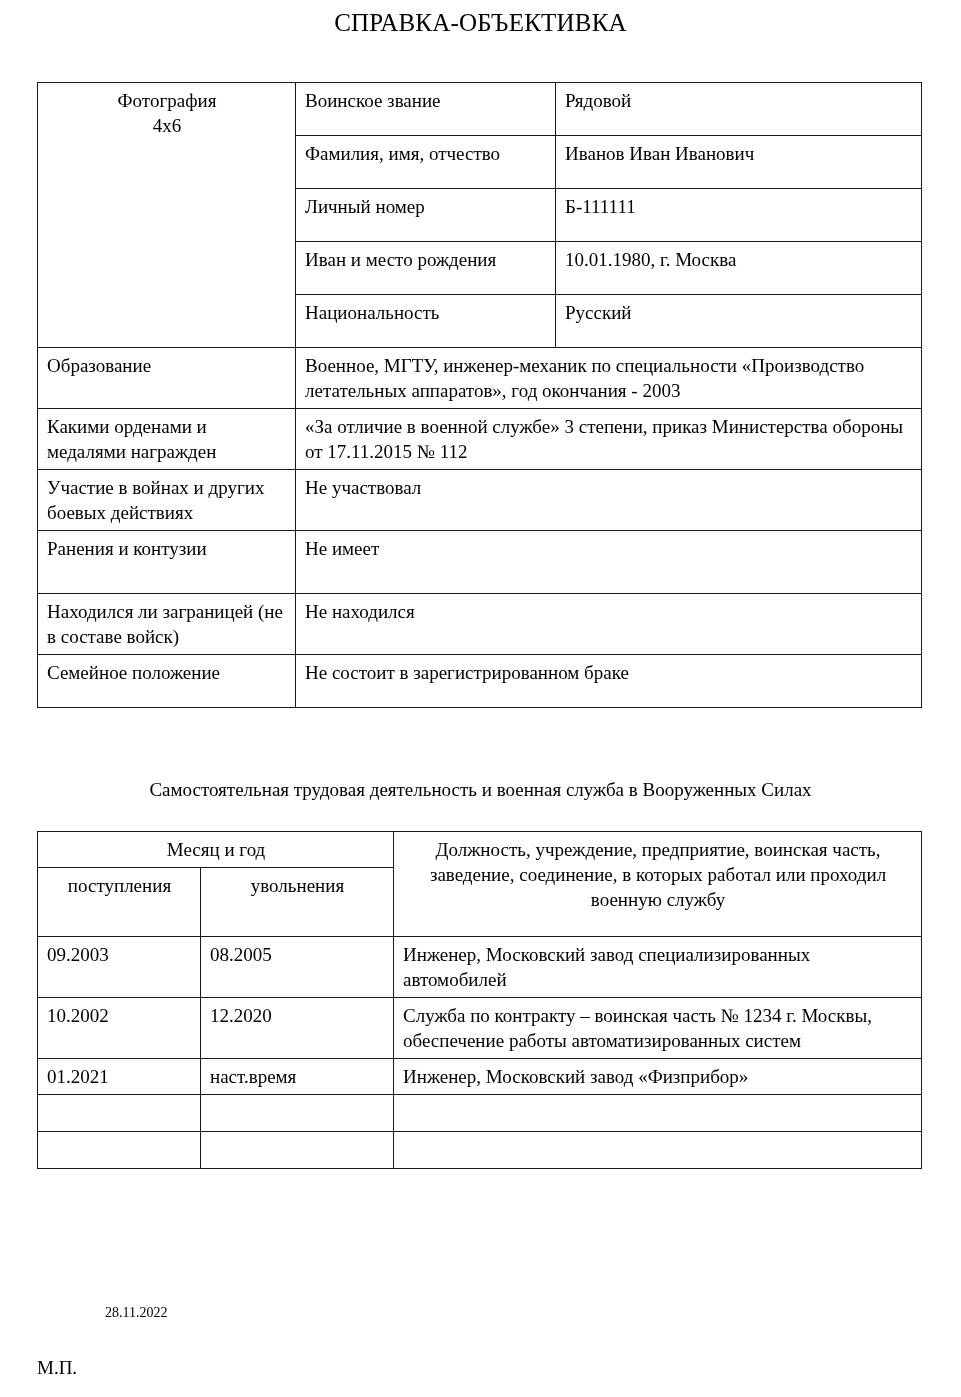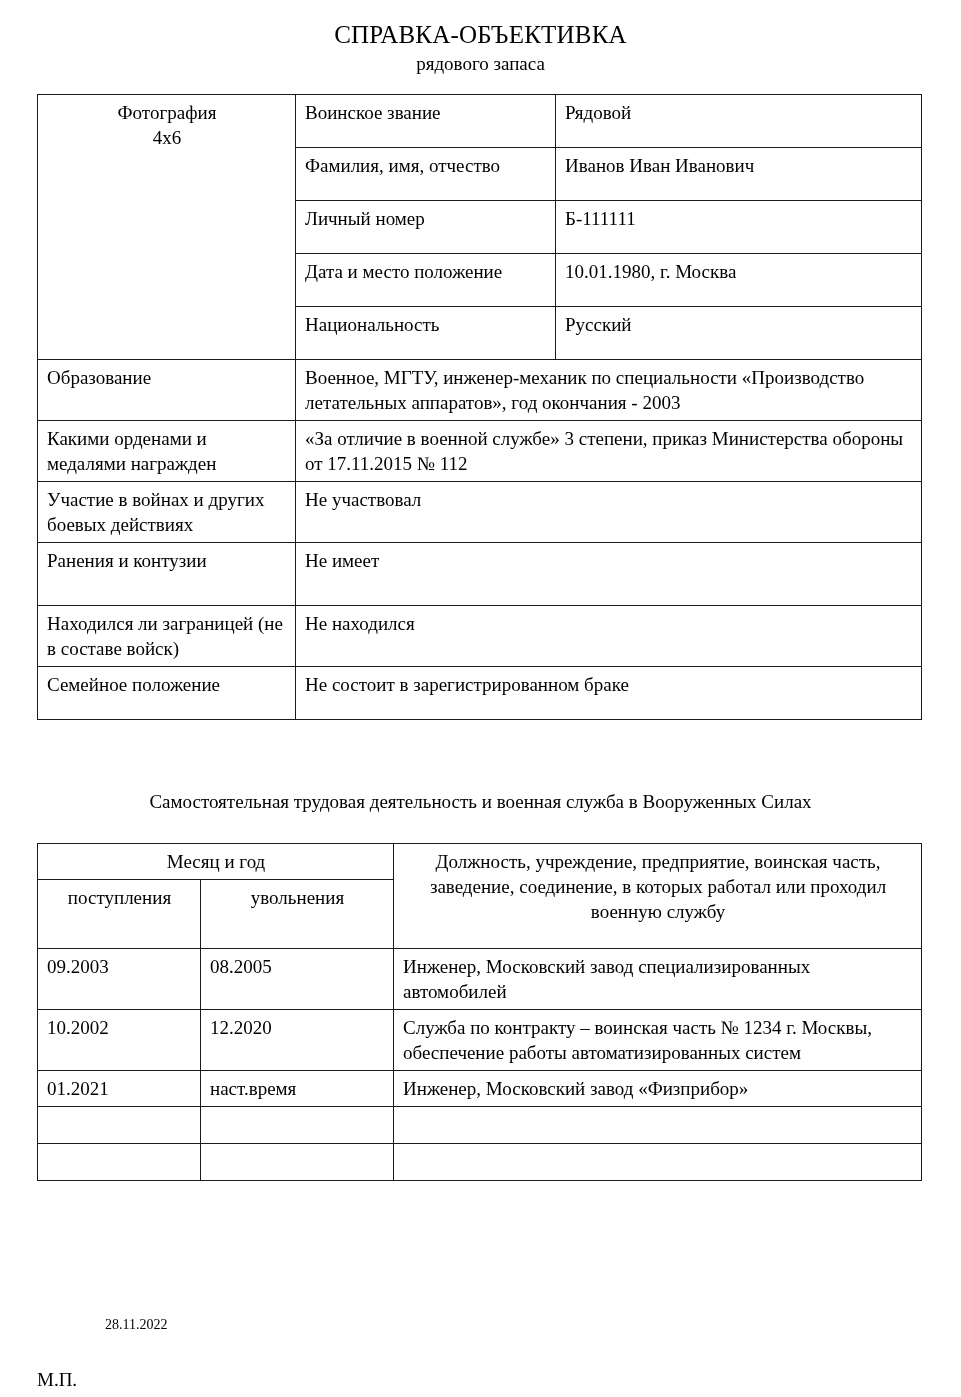--- a/index.html
+++ b/index.html
@@ -19,21 +19,21 @@
     position: relative;
     width: 961px;
     height: 1397px;
   }
 
   
   .doc-title {
     text-align: center;
     font-size: 25px;
     line-height: 30px;
-    margin-top: 20px;
+    margin-top: 8px;
     letter-spacing: 0.2px;
   }
   .doc-subtitle {
     text-align: center;
     font-size: 19px;
     line-height: 24px;
     margin-top: 2px;
   }
 
   
@@ -136,21 +136,20 @@
     font-size: 19px;
     line-height: 24px;
   }
 </style>
 </head>
 <body>
 
 <div class="page">
 
   <div class="doc-title">СПРАВКА-ОБЪЕКТИВКА</div>
-  <div class="doc-subtitle">рядового запаса</div>
 
   <table id="personal-table">
     <colgroup>
       <col style="width:258px">
       <col style="width:260px">
       <col style="width:366px">
     </colgroup>
     <tbody>
       <tr>
         <td class="photo-cell" rowspan="5">
@@ -162,21 +161,21 @@
       </tr>
       <tr>
         <td class="label-cell" style="height:42px">Фамилия, имя, отчество</td>
         <td class="value-cell">Иванов Иван Иванович</td>
       </tr>
       <tr>
         <td class="label-cell" style="height:42px">Личный номер</td>
         <td class="value-cell">Б-111111</td>
       </tr>
       <tr>
-        <td class="label-cell" style="height:42px">Дата и место положение</td>
+        <td class="label-cell" style="height:42px">Иван и место рождения</td>
         <td class="value-cell">10.01.1980, г. Москва</td>
       </tr>
       <tr>
         <td class="label-cell" style="height:42px">Национальность</td>
         <td class="value-cell">Русский</td>
       </tr>
 
       <tr>
         <td class="label-cell">Образование</td>
         <td class="value-cell" colspan="2">Военное, МГТУ, инженер-механик по специальности «Производство летательных аппаратов», год окончания - 2003</td>

